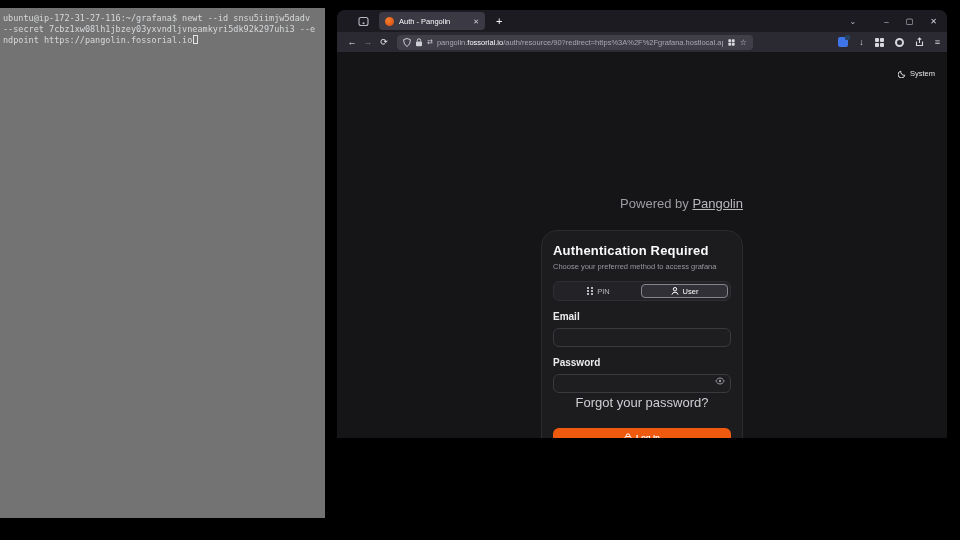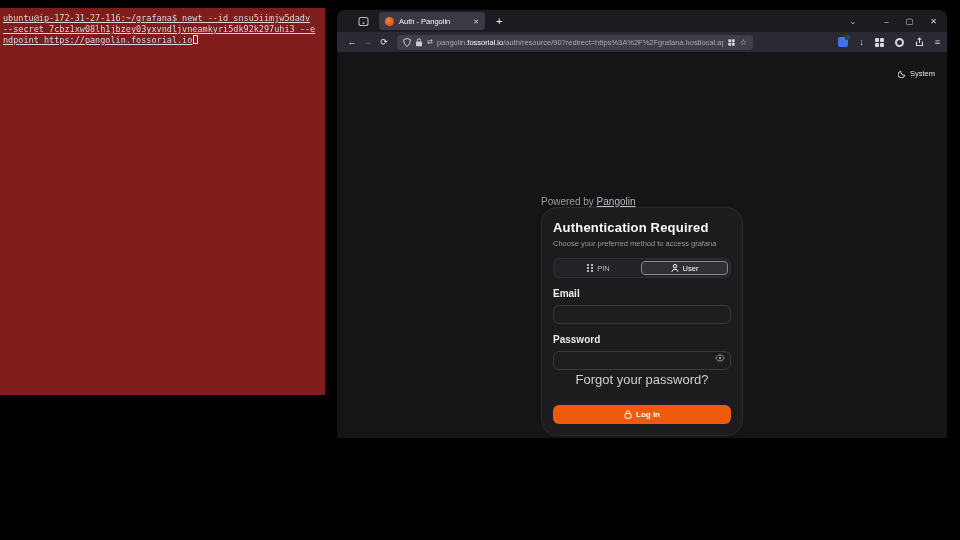--- a/index.html
+++ b/index.html
@@ -1,23 +1,23 @@
 <!DOCTYPE html>
 <html><head>
 <meta charset="utf-8">
 <style>
   * { margin:0; padding:0; box-sizing:border-box; }
   html,body { width:960px; height:540px; background:#000; overflow:hidden;
               font-family:"Liberation Sans", sans-serif; }
 
   
-  .terminal { position:absolute; left:0; top:8px; width:325px; height:387px;
-              background:#7f1d1d; color:#d6d8da;
+  .terminal { position:absolute; left:0; top:8px; width:325px; height:510px;
+              background:#737373; color:#d6d8da;
               font-family:"DejaVu Sans Mono", monospace;
-              font-size:8.5px; line-height:11px; padding:5px 3px;text-decoration:underline; }
+              font-size:8.5px; line-height:11px; padding:5px 3px; }
   .term-line { white-space:pre-wrap; word-break:break-all; }
   .term-cursor { display:inline-block; width:5px; height:9px;
                  border:1px solid #e2e2e2; vertical-align:-1px; margin-left:1px; }
 
   
   .browser { position:absolute; left:337px; top:10px; width:610px; height:428px;
              background:#151517; border-radius:8px 8px 0 0; overflow:hidden; }
 
   .tabbar { height:22px; background:#1c1b22; display:flex; align-items:center; }
   .fxview { width:13px; height:13px; margin-left:20px; display:flex;
@@ -55,21 +55,21 @@
   .dotgrid span { width:4px; height:4px; background:#d7d7e0; border-radius:1px; }
   .ring-icon { width:9px; height:9px; border:2px solid #d7d7e0; border-radius:50%; }
 
   
   .content { position:relative; height:475px; background:#151517; }
   .theme-toggle { position:absolute; top:17px; right:12px; display:flex;
                   align-items:center; gap:4px; color:#e3e3e6; font-size:7.5px;text-align:center; }
 
   .auth-wrap { position:absolute; left:50%; top:144px; transform:translateX(-50%);
                width:202px; }
-  .powered { text-align:left; font-size:10px; color:#9d9da3; margin-bottom:0; }
+  .powered { text-align:right; font-size:13px; color:#9d9da3; margin-bottom:19px; }
   .powered a { color:#b9b9bf; text-decoration:underline; }
 
   .card { background:#1c1c1f; border:1px solid #2b2b2f; border-radius:16px;
           padding:12px 11px 11px; }
   .card-title { font-size:13px; font-weight:bold; color:#fafafa; letter-spacing:.2px; }
   .card-sub { font-size:7.5px; color:#98989e; margin-top:4px; }
 
   .seg { margin-top:10px; background:#232327; border:1px solid #2e2e33;
          border-radius:6px; padding:2px; display:flex; height:20px; }
   .seg-tab { flex:1; display:flex; align-items:center; justify-content:center;

